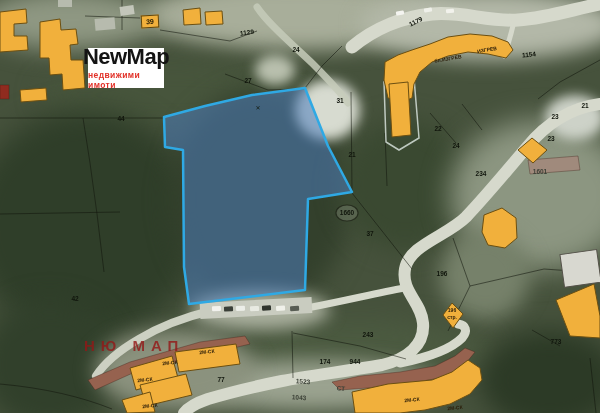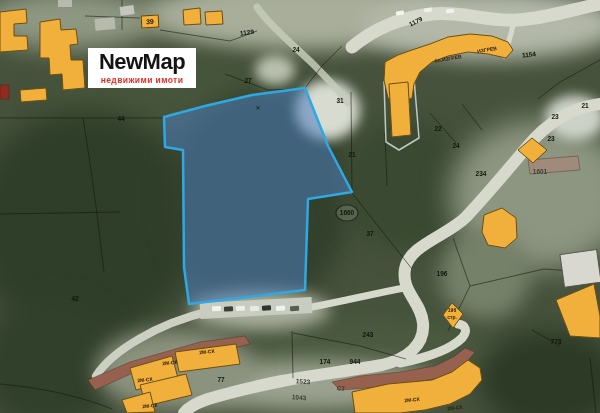--- a/index.html
+++ b/index.html
@@ -13,21 +13,21 @@
        white-space:nowrap;transform-origin:center;}
   .lbl.bldg{font-size:5px;color:#2a1c08;}
   .lbl.road{color:#3c4137;}
   .lbl.marker{font-size:6px;color:#141c10;}
   .chip{position:absolute;left:141px;top:15px;width:16px;height:11px;z-index:3;
         background:#f1b03c;border:1px solid #5b4410;color:#231a05;font-size:7px;
         font-weight:700;display:flex;align-items:center;justify-content:center;
         transform:rotate(-3deg);}
   .watermark{position:absolute;left:84px;top:337px;z-index:4;font-size:15px;font-weight:700;
              letter-spacing:6px;color:rgba(148,22,22,0.8);}
-  .logo{position:absolute;left:88px;top:48px;width:108px;height:40px;z-index:5;background:#ffffff;
+  .logo{position:absolute;left:88px;top:48px;width:76px;height:40px;z-index:5;background:#ffffff;
         display:flex;flex-direction:column;align-items:center;justify-content:center;}
   .logo-title{font-size:22px;font-weight:600;color:#141414;line-height:1;letter-spacing:-0.5px;}
   .logo-sub{font-size:8.5px;font-weight:700;color:#e23128;letter-spacing:0.4px;margin-top:2px;}
 </style>
 </head>
 <body>
 
 <div class="stage">
 
   <div class="layer">
@@ -182,19 +182,20 @@
       <span class="lbl bldg" style="left: 170px; top: 363px; transform: translate(-50%, -50%) rotate(-6deg);">2М-СК</span>
       <span class="lbl bldg" style="left: 145px; top: 380px; transform: translate(-50%, -50%) rotate(-6deg);">2М-СК</span>
       <span class="lbl bldg" style="left: 150px; top: 406px; transform: translate(-50%, -50%) rotate(-6deg);">2М-СК</span>
       <span class="lbl bldg" style="left: 412px; top: 400px; transform: translate(-50%, -50%) rotate(-5deg);">2М-СК</span>
       <span class="lbl bldg" style="left: 455px; top: 408px; transform: translate(-50%, -50%) rotate(-5deg);">2М-СК</span>
       <span class="lbl marker" style="left: 258px; top: 108px; transform: translate(-50%, -50%) rotate(0deg);">✕</span>
     </div>
 
   <div class="chip">39</div>
 
+  <div class="watermark">НЮ МАП</div>
 
   <div class="logo">
     <div class="logo-title">NewMap</div>
     <div class="logo-sub">недвижими имоти</div>
   </div>
 
 </div>
 
 </body></html>

